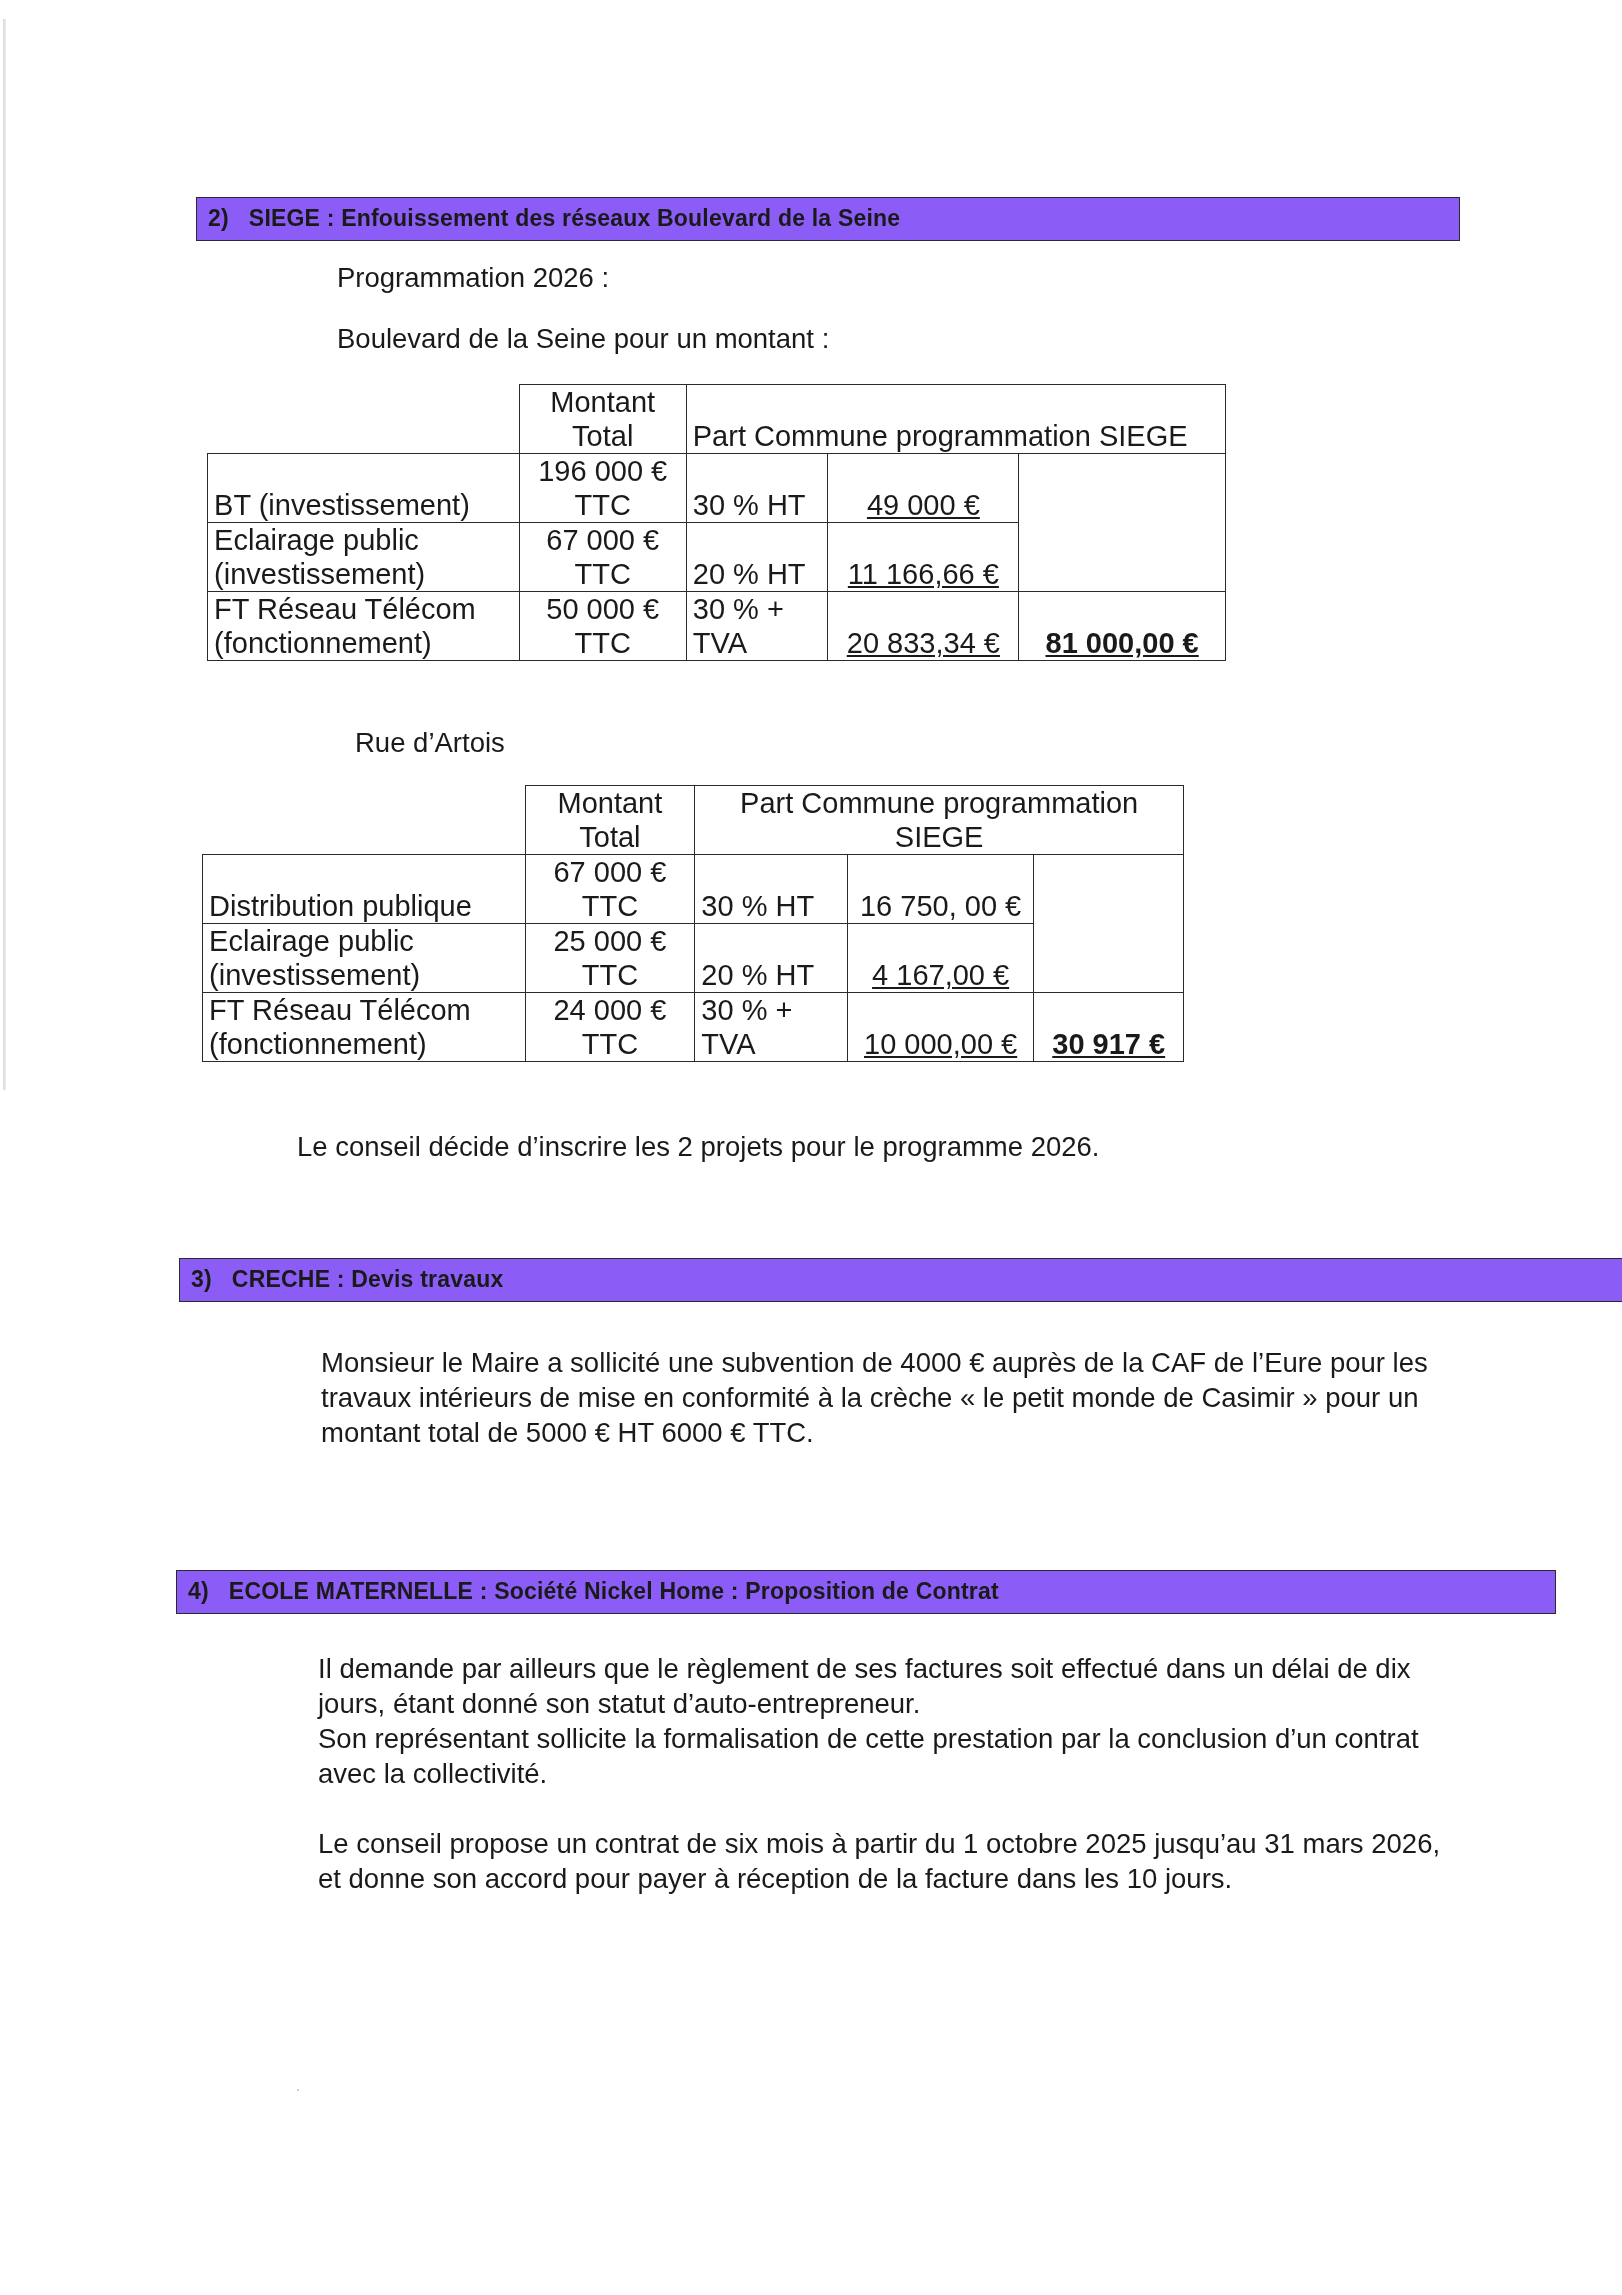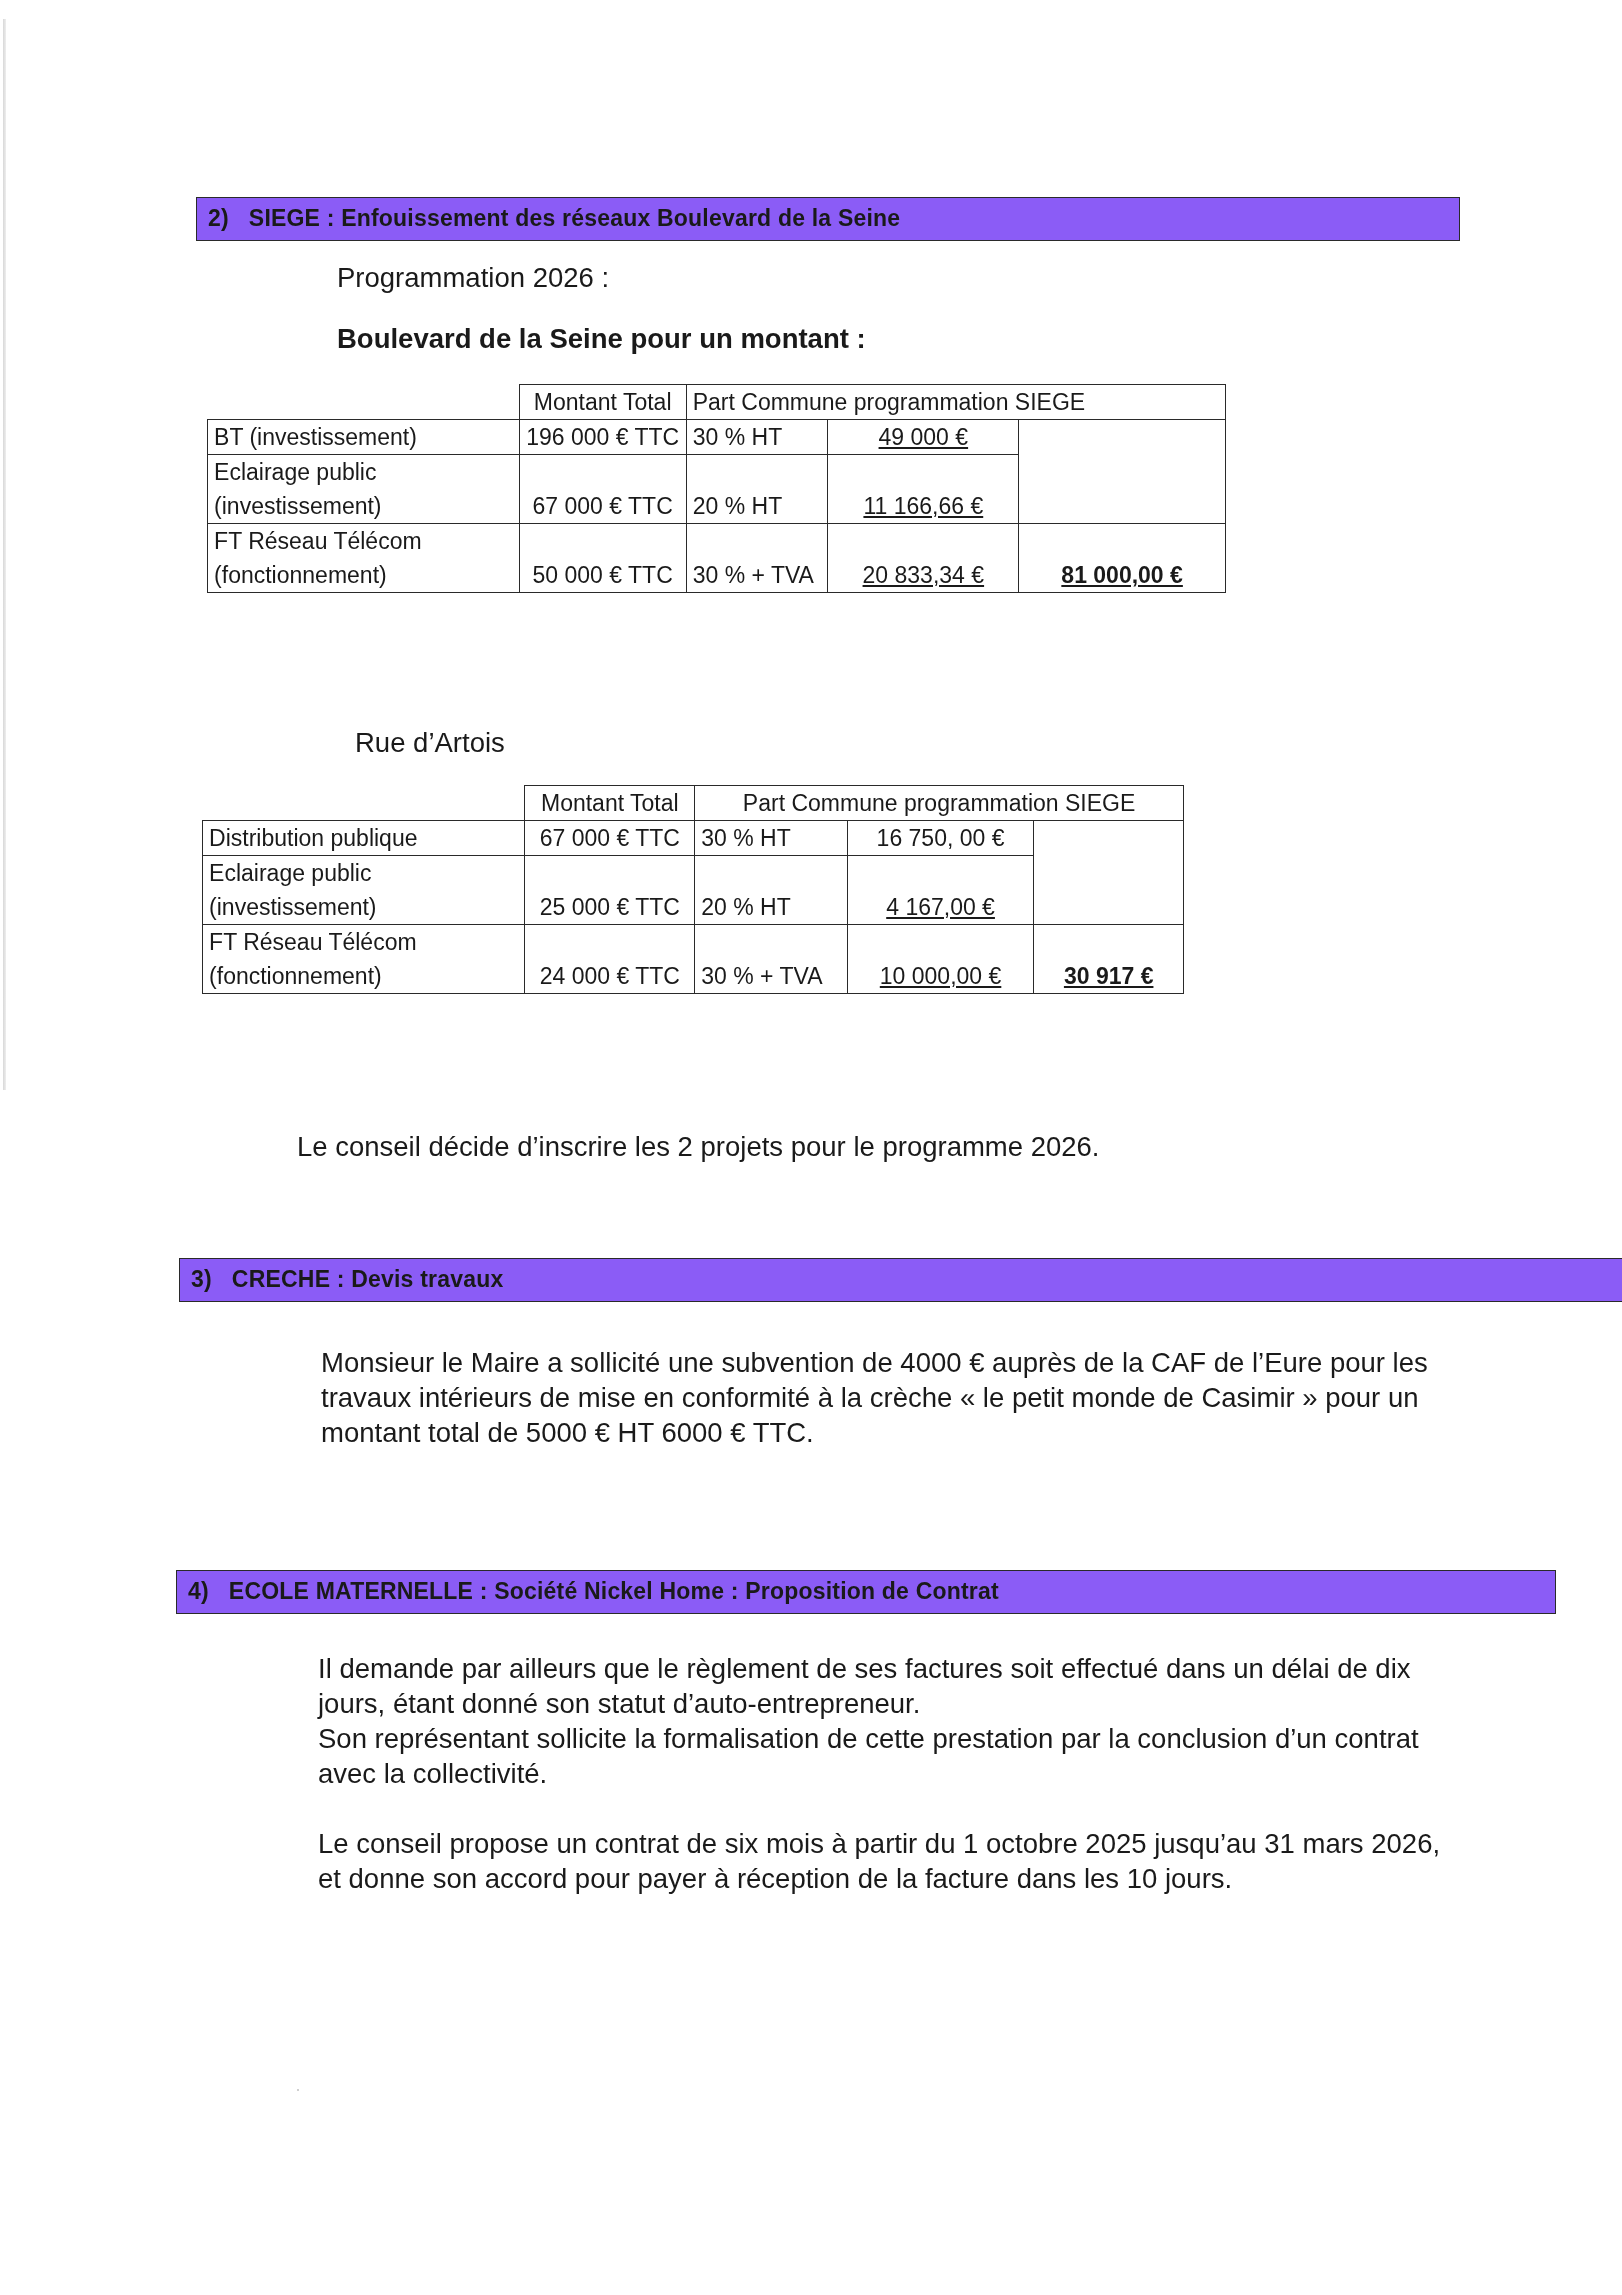--- a/index.html
+++ b/index.html
@@ -6,40 +6,40 @@
   body { width: 1623px; height: 2295px; position: relative; overflow: hidden;
          font-family: "Liberation Sans", sans-serif; color: #1a1a1a; }
   .scan-edge { position: absolute; left: 3.1px; top: 19px; width: 3.1px; height: 1071px;
                background: linear-gradient(to right, #d8d8d8, #eeeeee); }
   .section-bar { position: absolute; height: 44px; border: 1.5px solid #2a2a2a;
                  background: #8b5cf6; box-sizing: border-box;
                  font-weight: bold; font-size: 23px; line-height: 41px; padding-left: 11px;
                  letter-spacing: 0.2px; }
   .section-bar .num { margin-right: 20px; }
   .para { position: absolute; font-size: 27.5px; line-height: 35px; }
-  table.fin { position: absolute; border-collapse: collapse; font-size: 23px; line-height: 34px; }
+  table.fin { position: absolute; border-collapse: collapse; font-size: 29px; line-height: 34px; }
   table.fin td { border: 1.5px solid #2a2a2a; padding: 0 6.1px; vertical-align: bottom; }
   table.fin td.blank-top { border-top: none; border-left: none; border-right: 1.5px solid #2a2a2a; }
   table.fin td.center { text-align: center; }
   table.fin td.right { text-align: center; text-decoration: underline; }
   table.fin td.bold { font-weight: bold; }
   table.fin td.nobottom { border-bottom: none; }
   .muted-dot { position: absolute; left: 297px; top: 2089px; width: 2.3px; height: 2.3px; background:#cfcfcf; }
 </style>
 </head>
 <body>
 
 <div class="scan-edge"></div>
 
 <div class="section-bar" style="left:196px; top:197px; width:1264px;">
   <span class="num">2)</span><span>SIEGE : Enfouissement des réseaux Boulevard de la Seine</span>
 </div>
 
 <div class="para" style="left:337px; top:260px;">Programmation 2026 :</div>
-<div class="para" style="left:337px; top:321px;font-weight:bold;">Boulevard de la Seine pour un montant :</div>
+<div class="para" style="left:337px; top:321px;">Boulevard de la Seine pour un montant :</div>
 
 <table class="fin" style="left:207px; top:384px; width:1019px;">
   <colgroup>
       <col style="width:312px">
       <col style="width:167px">
       <col style="width:142px">
       <col style="width:191px">
       <col style="width:207px">
     </colgroup>
   <tbody>

